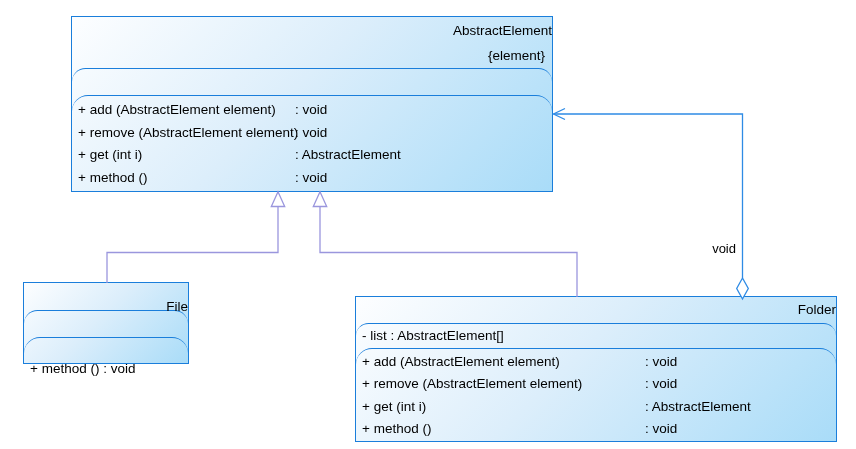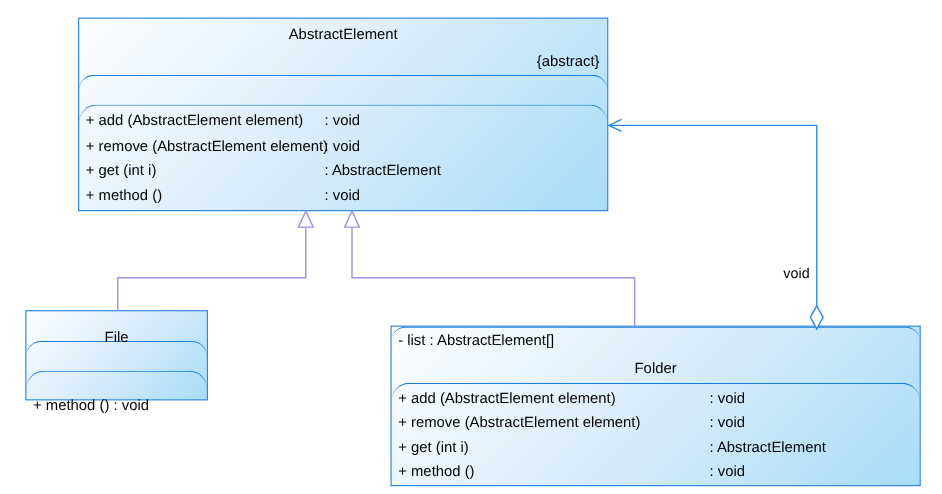--- a/index.html
+++ b/index.html
@@ -8,21 +8,21 @@
     font-family:"Liberation Sans", sans-serif; color:#000; overflow:hidden;
   }
   .uml-class {
     position:absolute; box-sizing:border-box;
     border:1.5px solid #1a7edb;
     background:linear-gradient(135deg,#fdfeff 0%,#dceefb 45%,#a9dcf8 100%);
     display:flex; flex-direction:column;
   }
   .compartment { box-sizing:border-box; flex:0 0 auto; }
   .compartment.sep { border-top:1px solid #1a7edb;border-radius:16px; }
-  .class-title { text-align:center; font-size:13.5px; position:relative; }
+  .class-title { text-align:right; font-size:13.5px; position:relative; }
   .class-title .name-line { display:block; padding-top:5px; line-height:18px; }
   .stereotype { position:absolute; right:7px; bottom:5px; font-size:13.5px; }
   .attr-row { font-size:13.5px; padding-left:6px; white-space:nowrap; }
   .method-row { display:flex; font-size:13.5px; padding-left:6px; white-space:nowrap; }
   .method-sig { flex:0 0 auto; }
   .method-ret { flex:0 0 auto; }
 
   
   .cls-abstract { left:71px; top:16px; width:482px; height:176px; }
   .cls-abstract .class-title { height:51px; }
@@ -60,21 +60,21 @@
   }
 </style>
 </head>
 <body>
 
 <div class="canvas">
 
   <div class="uml-class cls-abstract">
     <div class="compartment class-title">
       <span class="name-line">AbstractElement</span>
-      <span class="stereotype">{abstract}</span>
+      <span class="stereotype">{element}</span>
     </div>
     <div class="compartment sep attrs"></div>
     <div class="compartment sep methods">
       <div class="method-row">
         <span class="method-sig">+ add (AbstractElement element)</span>
         <span class="method-ret">: void</span>
       </div>
       <div class="method-row">
         <span class="method-sig">+ remove (AbstractElement element)</span>
         <span class="method-ret">: void</span>
@@ -96,25 +96,25 @@
     </div>
     <div class="compartment sep attrs"></div>
     <div class="compartment sep methods">
       <div class="method-row">
         <span class="method-sig">+ method () : void</span>
       </div>
     </div>
   </div>
 
   <div class="uml-class cls-folder">
+    <div class="compartment class-title">
+      <span class="name-line">Folder</span>
+    </div>
     <div class="compartment sep attrs">
       <div class="attr-row">- list : AbstractElement[]</div>
-    </div>
-    <div class="compartment class-title">
-      <span class="name-line">Folder</span>
     </div>
     <div class="compartment sep methods">
       <div class="method-row">
         <span class="method-sig">+ add (AbstractElement element)</span>
         <span class="method-ret">: void</span>
       </div>
       <div class="method-row">
         <span class="method-sig">+ remove (AbstractElement element)</span>
         <span class="method-ret">: void</span>
       </div>

